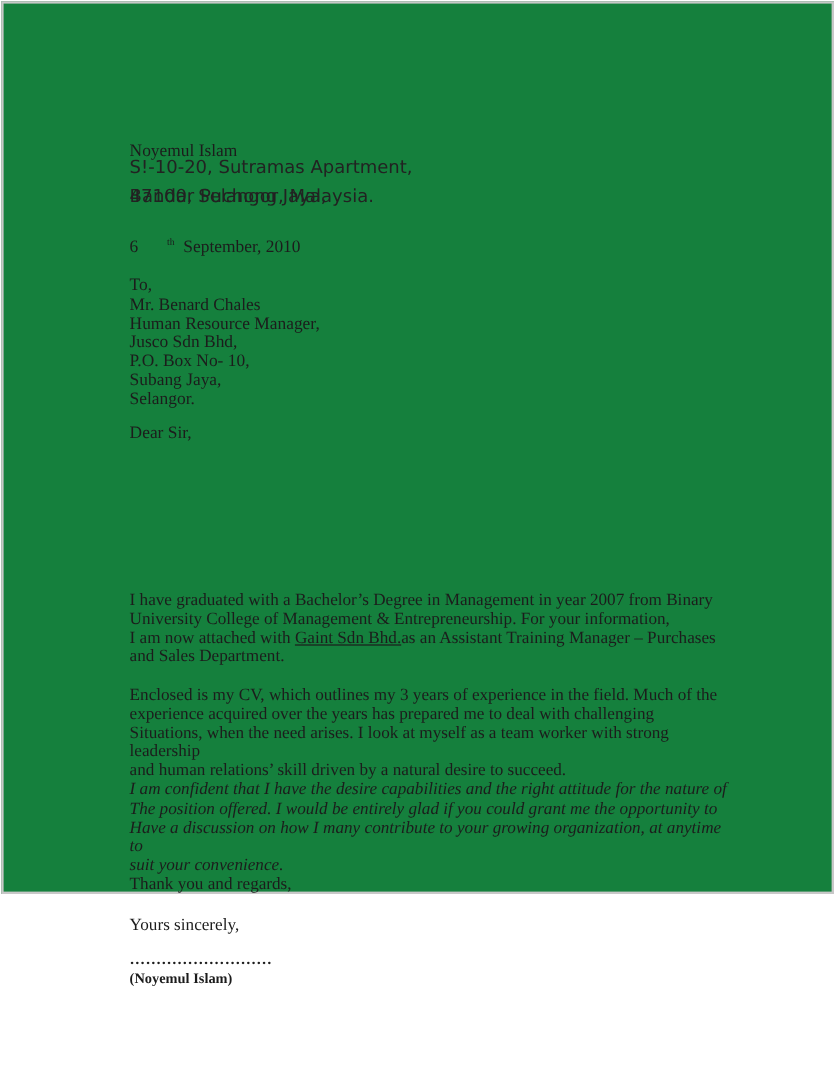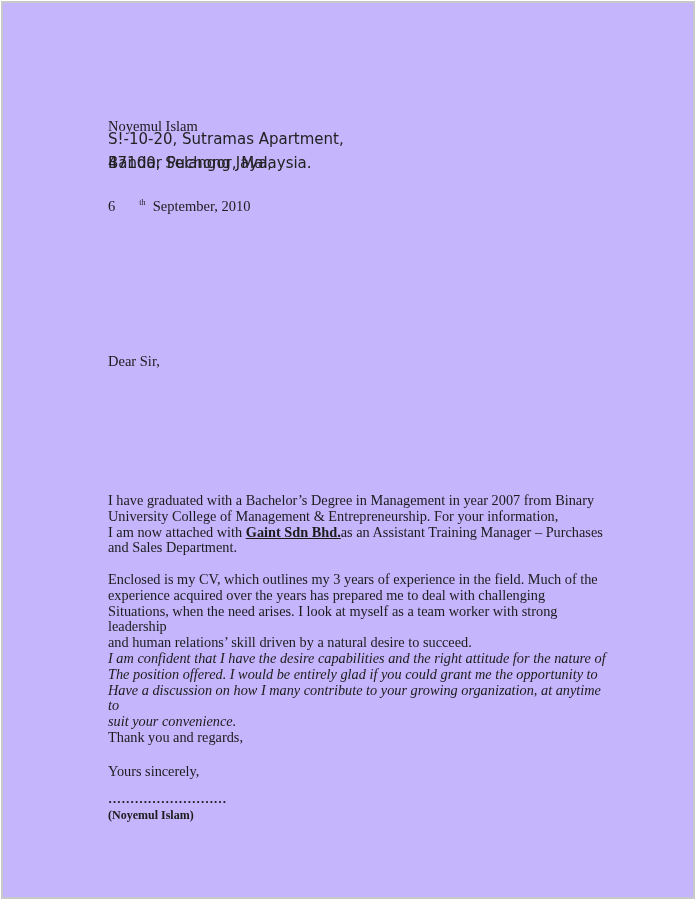--- a/index.html
+++ b/index.html
@@ -11,22 +11,22 @@
       width: 700px;
       height: 904px;
       position: relative;
       overflow: hidden;
     }
     .page {
       position: absolute;
       left: 1px;
       top: 1px;
       width: 694px;
-      height: 898px;
-      background: #c4b5fd;
+      height: 744px;
+      background: #15803d;
       border: 2px solid #c8c8c8;
       box-sizing: border-box;
     }
     .serif {
       font-family: "Liberation Serif", "DejaVu Serif", serif;
       color: #1c1c1c;
     }
     .sans {
       font-family: "DejaVu Sans", "Liberation Sans", sans-serif;
       color: #222;
@@ -51,40 +51,49 @@
       width: 480px;
     }
     .para {
       font-size: 14.3px;
       line-height: 15.8px;
       white-space: pre-line;
       width: 500px;
     }
     .p1 { top: 427px; }
     .p2 { top: 490px; }
-    .p2 .company { font-weight: bold; text-decoration: underline; }
+    .p2 .company { font-weight: normal; text-decoration: underline; }
     .p3 { top: 569px; }
     .p4 { top: 648px; font-style: italic; }
     .closing1 { top: 726px; font-size: 14.3px; }
     .closing2 { top: 760px; font-size: 14.3px; }
     .dots { top: 788px; font-size: 13px; font-weight: bold; letter-spacing: 0.2px; }
     .sig-name { top: 805px; font-size: 12px; font-weight: bold; }
   </style>
 </head>
 <body>
 
 <div class="page">
 
   <div class="abs serif sender-name">Noyemul Islam</div>
   <div class="abs sans addr addr1">S!-10-20, Sutramas Apartment,</div>
   <div class="abs sans addr addr2">Bandar Puchong  Jaya,</div>
   <div class="abs sans addr addr3">47100, Selangor, Malaysia.</div>
 
   <div class="abs serif date" style="white-space:pre;"><span>6</span><sup>th</sup><span>  September, 2010</span></div>
 
+  <div class="abs serif recip">
+    <div>To,</div>
+    <div>Mr. Benard Chales</div>
+    <div>Human Resource Manager,</div>
+    <div>Jusco Sdn Bhd,</div>
+    <div>P.O. Box No- 10,</div>
+    <div>Subang Jaya,</div>
+    <div>Selangor.</div>
+  </div>
 
   <div class="abs serif salutation">Dear Sir,</div>
 
 
 
   <div class="abs serif para p2"><span>I have graduated with a Bachelor’s Degree in Management in year 2007 from Binary
 University College of Management &amp; Entrepreneurship. For your information,
 I am now attached with </span><span class="company">Gaint Sdn Bhd.</span><span>as an Assistant Training Manager – Purchases
 and Sales Department.</span></div>
 

